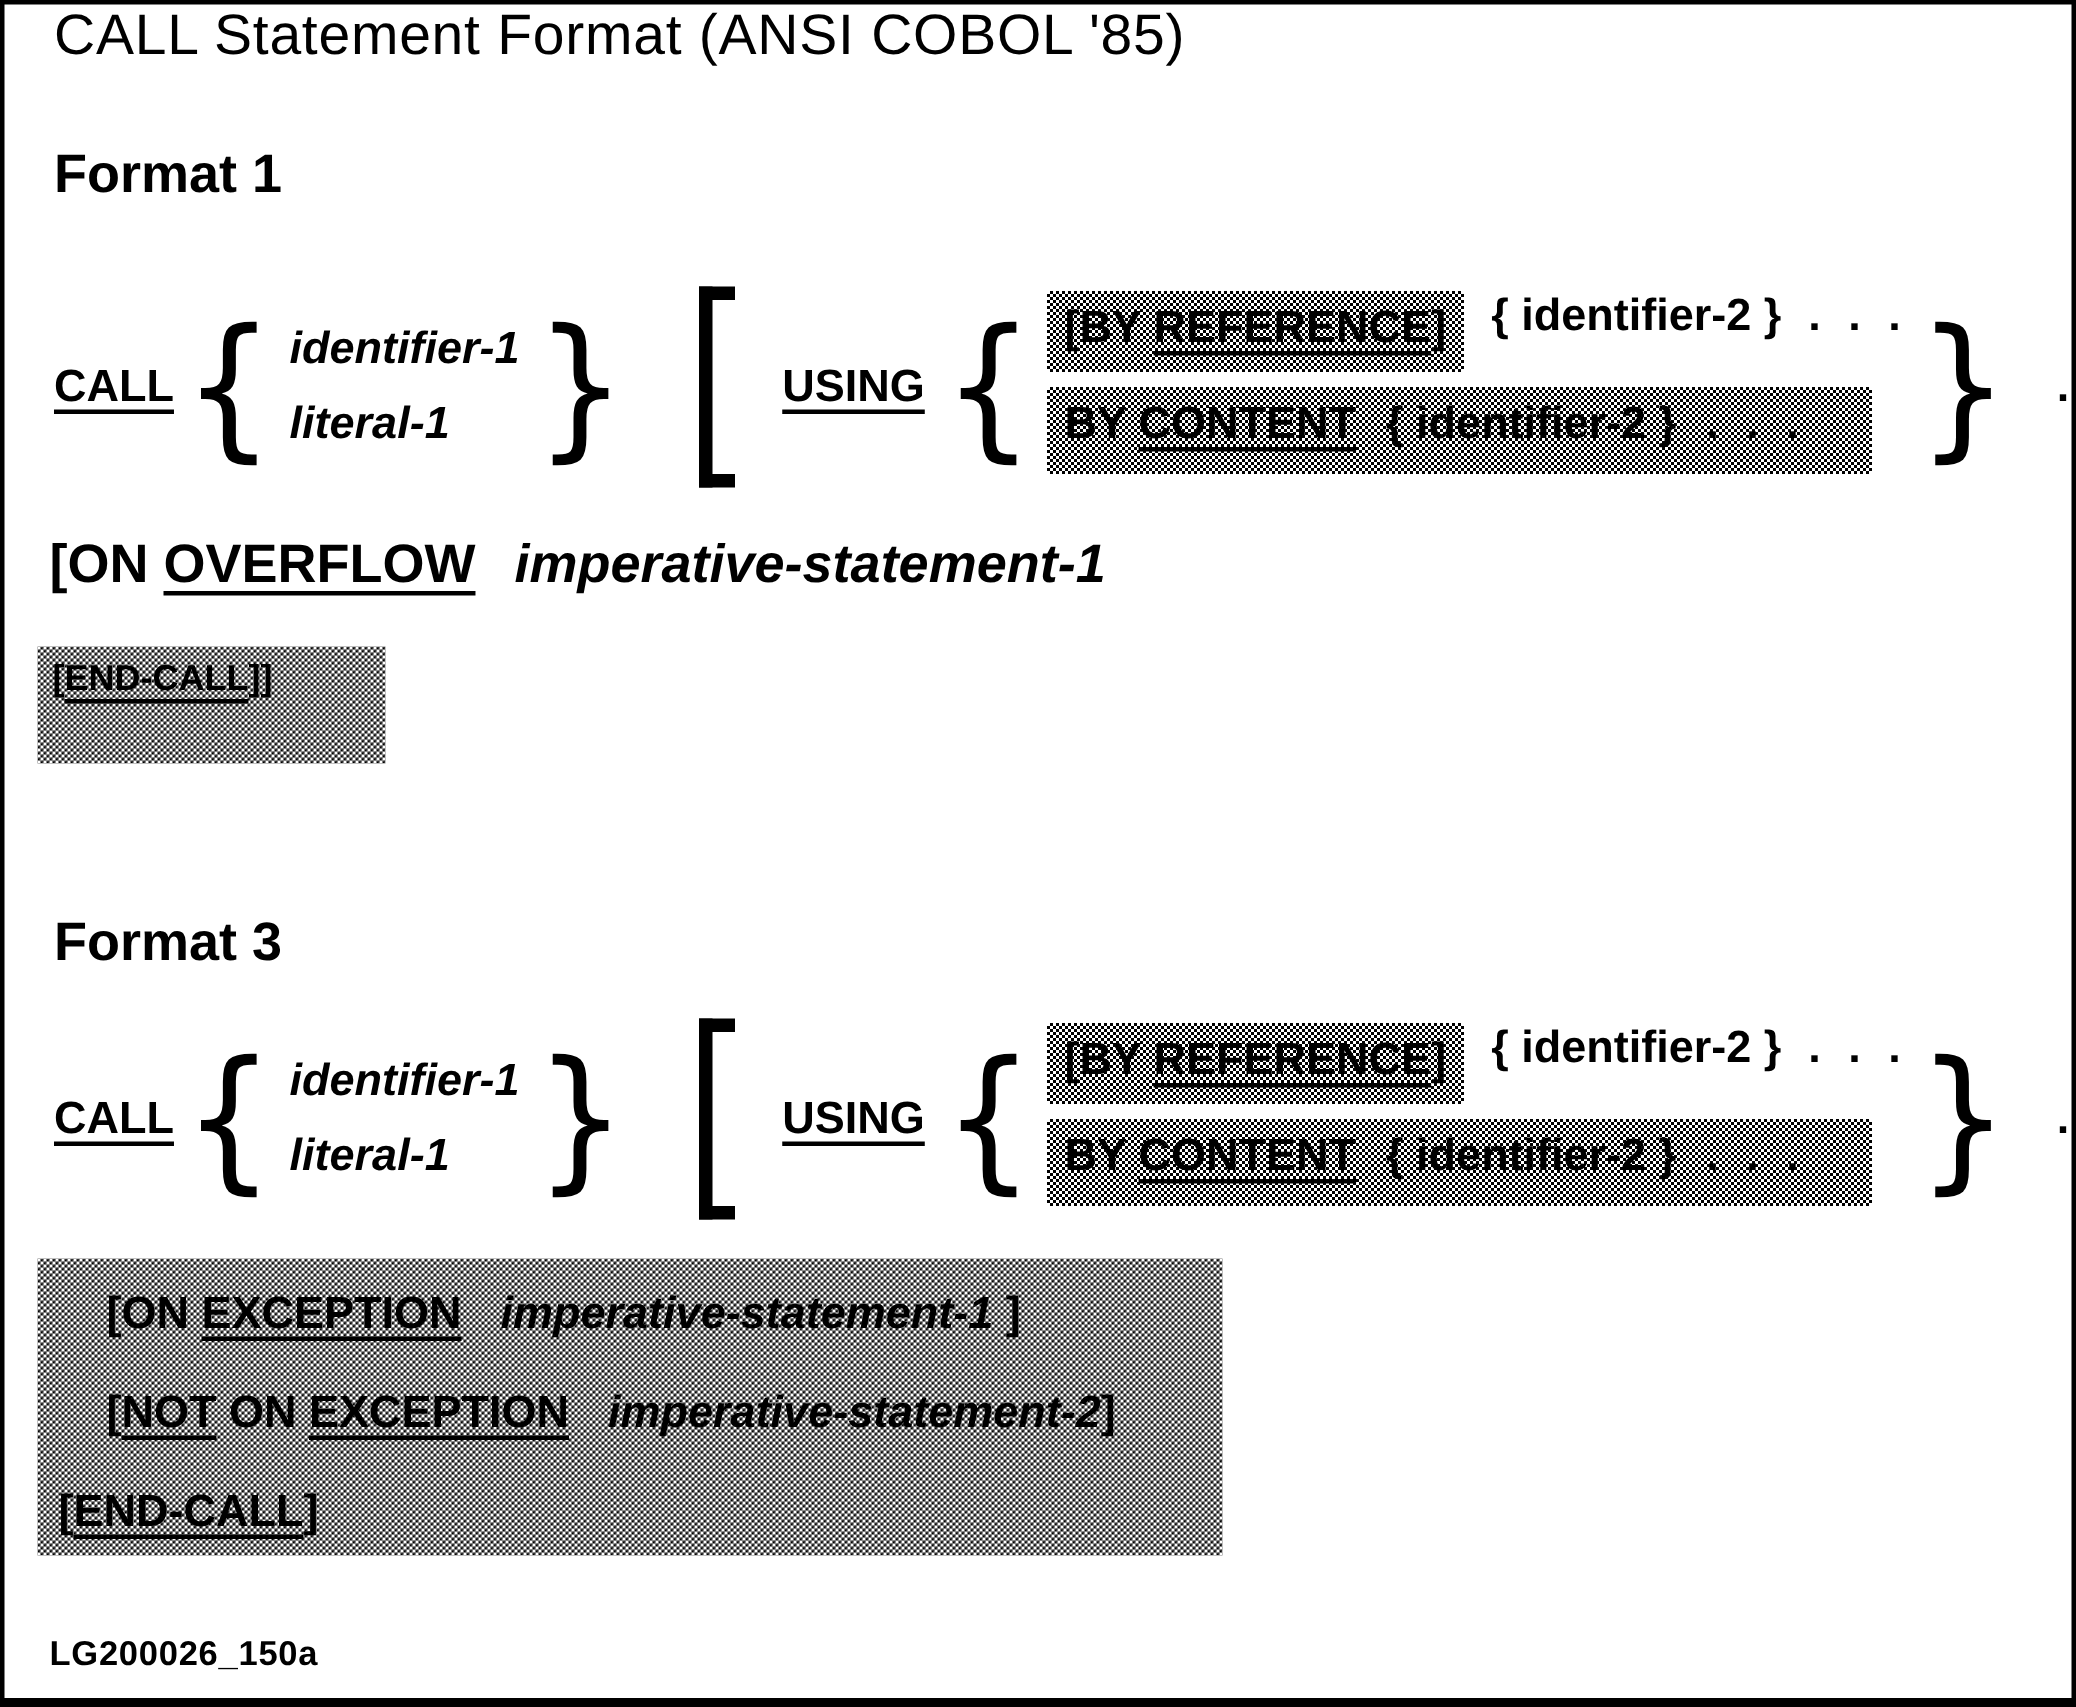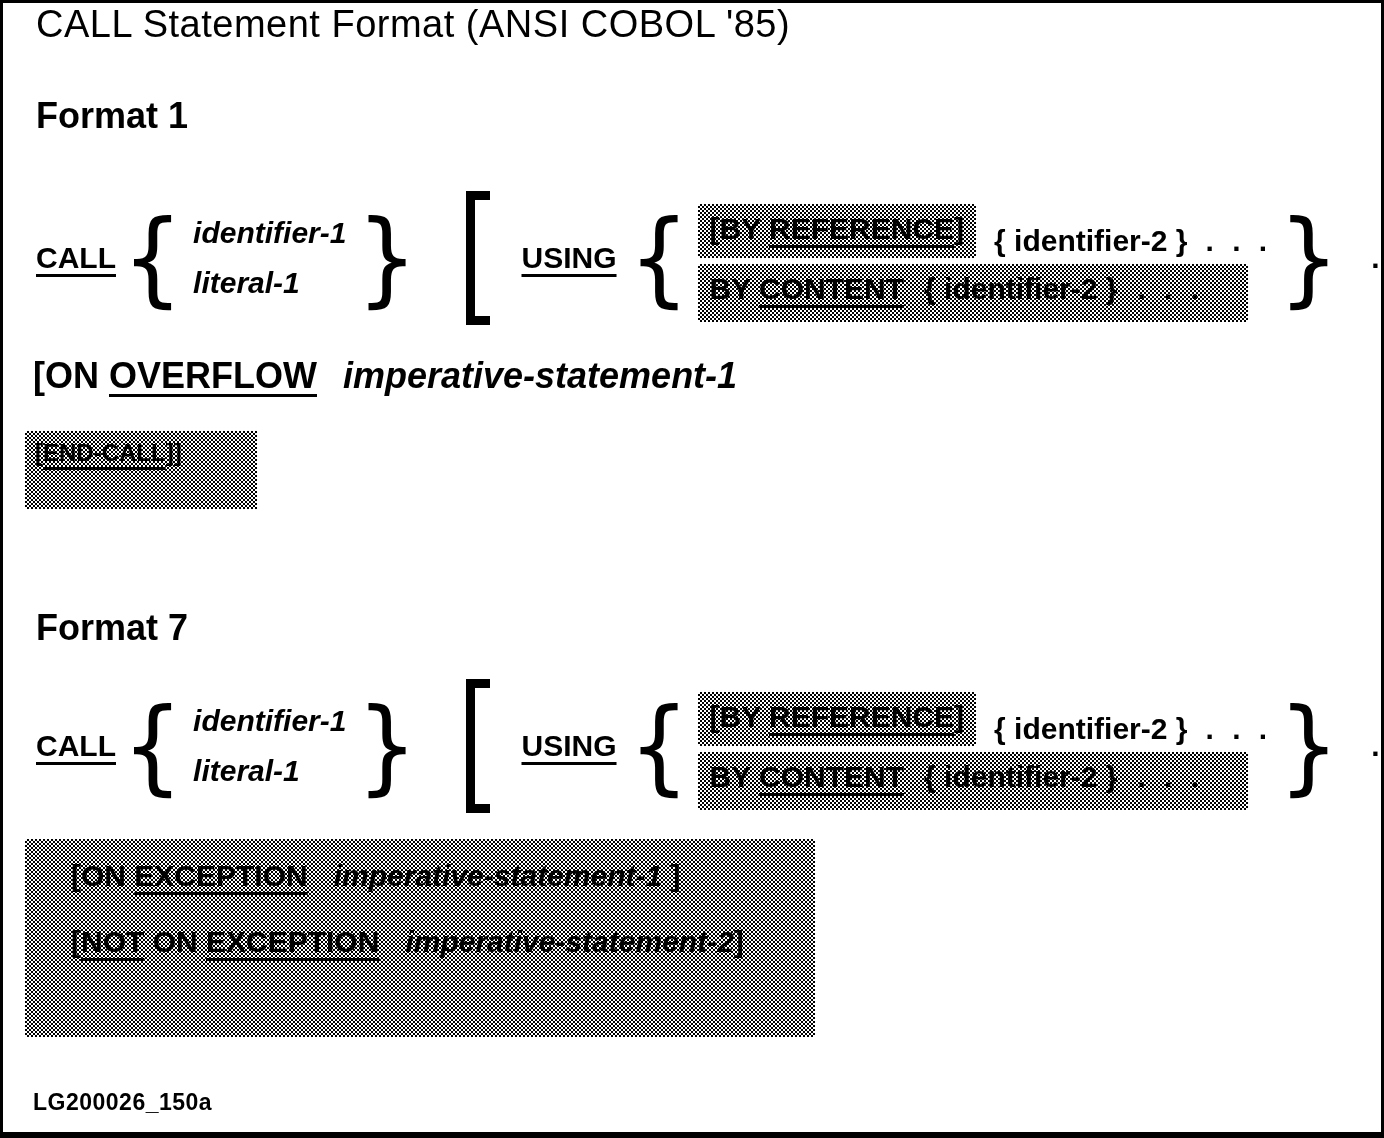--- a/index.html
+++ b/index.html
@@ -38,21 +38,21 @@
     margin:0 6px;
   }
   .stack { display:flex; flex-direction:column; gap:16px; font-style:italic; margin:0 4px; }
 
   .sqb { width:24px; height:134px; box-sizing:border-box; flex:0 0 auto; }
   .sqb-l { border-left:9px solid #000; border-top:9px solid #000; border-bottom:9px solid #000; margin:0 26px 0 42px; }
 
   .kw-using { margin:0 6px; }
 
   .operands { display:flex; flex-direction:column; margin-left:2px; }
-  .op-row { display:flex; align-items:flex-end; height:64px; }
+  .op-row { display:flex; align-items:flex-start; height:64px; }
 
   .shade {
     background-image:
       linear-gradient(45deg,#000 25%,transparent 25%,transparent 75%,#000 75%,#000),
       linear-gradient(45deg,#000 25%,transparent 25%,transparent 75%,#000 75%,#000);
     background-position:0 0,2px 2px;
     background-size:4px 4px;
   }
   .padA { padding:8px 12px 12px 12px; }
   .padB { padding:8px 44px 16px 12px; }
@@ -116,21 +116,21 @@
   </div>
 
   <div class="abs stmt-line" id="overflow-line">
     <span>[ON </span><span class="u">OVERFLOW</span><span class="it gap3">imperative-statement-1</span>
   </div>
 
   <div class="abs shade" id="endcall1-box">
     <span>[</span><span class="u">END-CALL</span><span>]]</span>
   </div>
 
-  <div class="abs hdg" id="hdg-f2">Format 7</div>
+  <div class="abs hdg" id="hdg-f2">Format 3</div>
 
   <div class="abs diagram" id="diagram2">
     <span class="u">CALL</span>
     <span class="brace-lg">{</span>
     <div class="stack">
       <span class="it">identifier-1</span>
       <span class="it">literal-1</span>
     </div>
     <span class="brace-lg">}</span>
     <div class="sqb sqb-l"></div>
@@ -151,17 +151,20 @@
 
   </div>
 
   <div class="abs shade" id="exception-block">
     <div class="exc-line">
       <span>[ON </span><span class="u">EXCEPTION</span><span class="it gap3">imperative-statement-1</span><span> ]</span>
     </div>
     <div class="exc-line">
       <span>[</span><span class="u">NOT</span><span> ON </span><span class="u">EXCEPTION</span><span class="it gap3">imperative-statement-2</span><span>]</span>
     </div>
+    <div>
+      <span>[</span><span class="u">END-CALL</span><span>]</span>
+    </div>
   </div>
 
   <div class="abs" id="figure-id">LG200026_150a</div>
 
 </div>
 
 </body></html>

